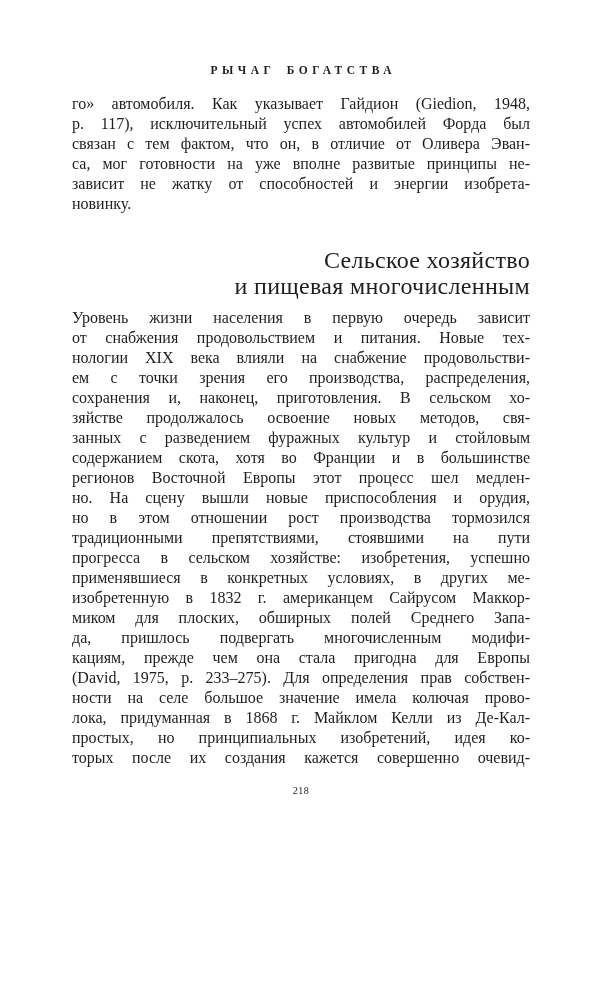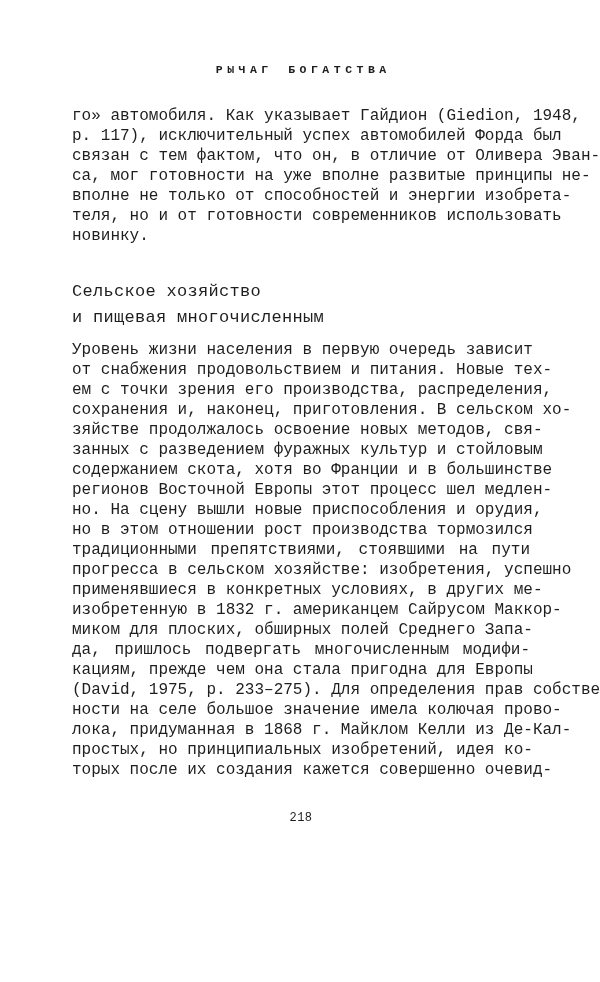--- a/index.html
+++ b/index.html
@@ -1,19 +1,19 @@
 <!DOCTYPE html>
 <html lang="ru" style="--bg: #ffffff; --ink: #1e1e1e;"><head>
 <meta charset="utf-8">
 <style>
   :root {
     --bg: #ffffff;
     --ink: #1e1e1e;
   }
-  * { margin: 0; padding: 0; box-sizing: border-box; font-family: Liberation Mono, monospace; }
+  * { margin: 0; padding: 0; box-sizing: border-box; }
   html, body { background: #ffffff; }
   body {
     width: 600px;
     height: 982px;
     overflow: hidden;
     font-family: "Liberation Serif", "DejaVu Serif", serif;
     color: var(--ink);
   }
   .page {
     width: 600px;
@@ -39,66 +39,66 @@
   .para .line {
     height: 20px;
     line-height: 20px;
     text-align: justify;
     text-align-last: justify;
     white-space: nowrap;
   }
   .para .line.line-end {
     text-align-last: left;
   }
-  .para-opening { margin-top: 28px; }
+  .para-opening { margin-top: 16px; }
   .section-heading {
     margin-top: 33px;
-    font-size: 17px;
+    font-size: 24px;
     font-weight: normal;
     line-height: 26px;
-    text-align: left;
+    text-align: right;
     letter-spacing: 0.3px;
     color: var(--ink);
   }
   .section-heading .heading-line { display: block; }
   .para-agriculture { margin-top: 9px; }
   .page-number {
-    margin-top: 28px;
+    margin-top: 13px;
     height: 20px;
     line-height: 20px;
     text-align: center;
-    font-size: 12px;
+    font-size: 10px;
     letter-spacing: 0.5px;
     color: var(--ink);
   }
 </style>
 </head>
 <body>
 
 <div class="page">
   <div class="running-head">РЫЧАГ БОГАТСТВА</div>
 
   <div class="para para-opening">
       <div class="line">го» автомобиля. Как указывает Гайдион (Giedion, 1948,</div>
       <div class="line">p. 117), исключительный успех автомобилей Форда был</div>
       <div class="line">связан с тем фактом, что он, в отличие от Оливера Эван-</div>
       <div class="line">са, мог готовности на уже вполне развитые принципы не-</div>
-      <div class="line">вполне не только от способностей и энергии изобрета-</div>
-      <div class="line">теля, но и от готовности современников использовать</div>
+      <div class="line">зависит не жатку от способностей и энергии изобрета-</div>
       <div class="line line-end">новинку.</div>
     </div>
 
   <h2 class="section-heading">
     <span class="heading-line">Сельское хозяйство</span>
     <span class="heading-line">и пищевая многочисленным</span>
   </h2>
 
   <div class="para para-agriculture">
       <div class="line">Уровень жизни населения в первую очередь зависит</div>
       <div class="line">от снабжения продовольствием и питания. Новые тех-</div>
+      <div class="line">нологии XIX века влияли на снабжение продовольстви-</div>
       <div class="line">ем с точки зрения его производства, распределения,</div>
       <div class="line">сохранения и, наконец, приготовления. В сельском хо-</div>
       <div class="line">зяйстве продолжалось освоение новых методов, свя-</div>
       <div class="line">занных с разведением фуражных культур и стойловым</div>
       <div class="line">содержанием скота, хотя во Франции и в большинстве</div>
       <div class="line">регионов Восточной Европы этот процесс шел медлен-</div>
       <div class="line">но. На сцену вышли новые приспособления и орудия,</div>
       <div class="line">но в этом отношении рост производства тормозился</div>
       <div class="line">традиционными препятствиями, стоявшими на пути</div>
       <div class="line">прогресса в сельском хозяйстве: изобретения, успешно</div>

